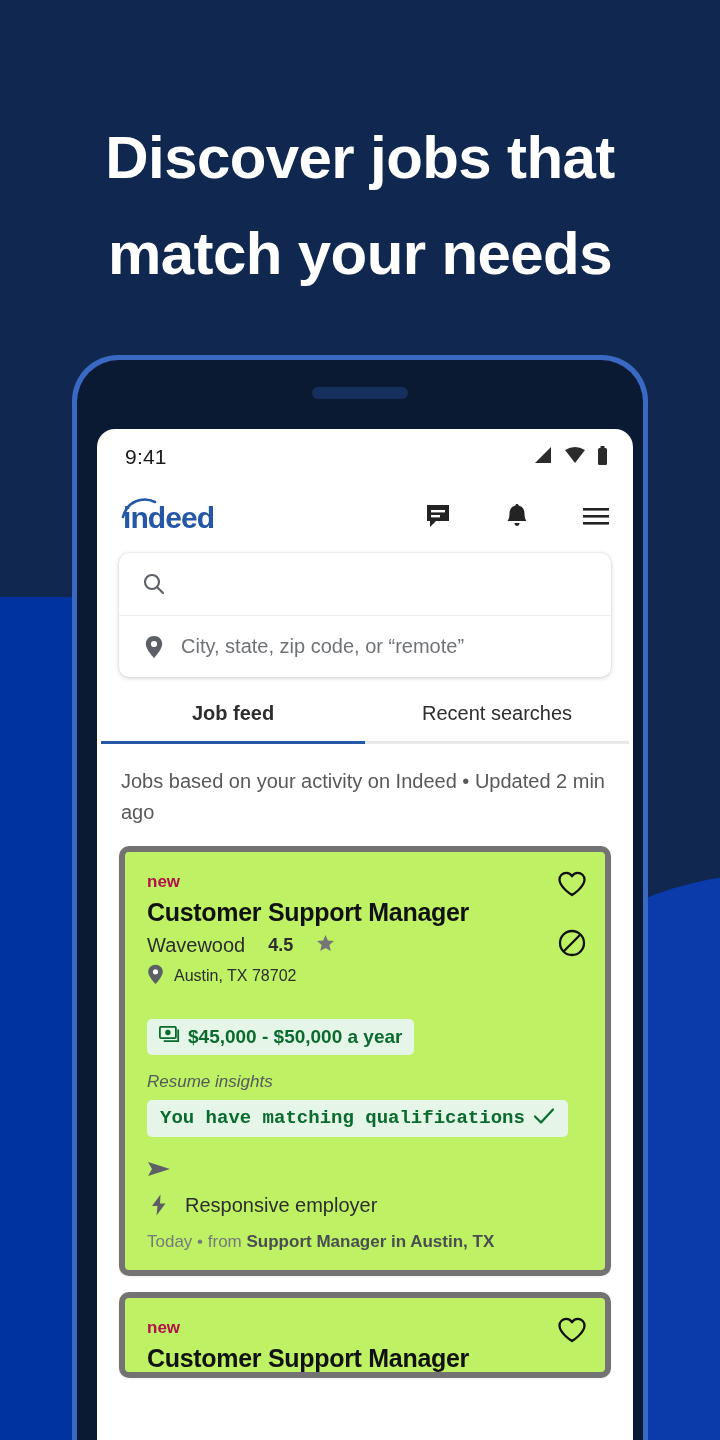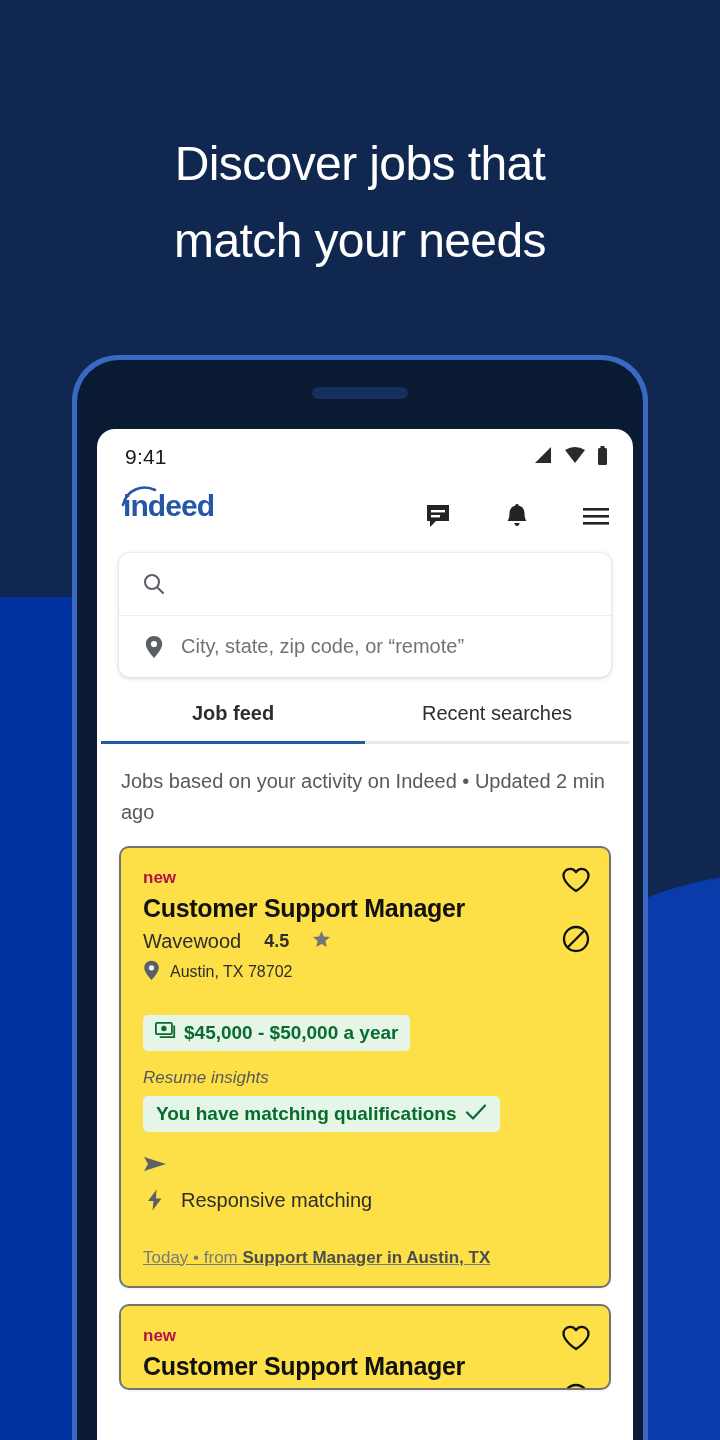--- a/index.html
+++ b/index.html
@@ -17,23 +17,23 @@
   .bg-bottom{ position:absolute; left:0; top:597px; width:720px; height:843px; background:#0033a0; }
   .bg-navy-right { position:absolute; left:270px; top:0; width:450px; height:925px; background:#10274f; }
   .bg-circle {
     position:absolute; left:404px; top:872px;
     width:760px; height:760px; border-radius:50%;
     background:#0b3bab;
   }
 
   
   #headline {
-    position:absolute; left:0; top:126px; width:720px;
+    position:absolute; left:0; top:110px; width:720px;
     text-align:center; color:#ffffff;
-    font-size:48px; font-weight:normal; line-height:1.6;
+    font-size:60px; font-weight:bold; line-height:1.6;
     letter-spacing:-0.6px;
   }
   #headline .l { display:block; }
 
   
   #phone {
     position:absolute; left:72px; top:355px;
     width:576px; height:1090px;
     background:#3a69c4;
     border-radius:46px 46px 0 0;
@@ -62,21 +62,21 @@
   
   .statusbar {
     height:56px; display:flex; align-items:center;
     justify-content:space-between; padding:0 25px 0 28px;gap:8px;
   }
   .status-time { font-size:21px; color:#1a1a1a; letter-spacing:.2px; }
   .status-icons { display:flex; align-items:center; gap:11px; }
 
   
   .appheader {
-    height:62px; display:flex; 
+    height:62px; display:flex; align-items:center;
     padding:0 22px 0 24px;
   }
   .logo { position:relative; width:122px; height:38px; }
   .logo-text {
     font-size:30px; font-weight:bold; color:#2557a7;
     letter-spacing:-0.9px; position:absolute; left:2px; top:4px;
   }
   .logo-swoosh { position:absolute; left:0; top:0; }
   .hdr-icons { margin-left:auto; display:flex; align-items:center; gap:49px; }
   .hdr-ico { width:30px; height:30px; display:flex; align-items:center; justify-content:center; }
@@ -107,21 +107,21 @@
 
   
   .feedmeta {
     padding:22px 24px 0 24px;
     font-size:20px; color:#595959; line-height:1.55;
   }
 
   
   .cards { padding:18px 22px 0 22px; }
   .card {
-    background:#fde047; border:2px solid #737373; border-radius:10px;
+    background:#bef264; border:6px solid #737373; border-radius:10px;
     box-shadow:0 1px 3px rgba(0,0,0,.07);
     padding:20px 22px 18px 22px; position:relative;
     margin-bottom:16px;
   }
   .card-actions {
     position:absolute; right:18px; top:18px;
     display:flex; flex-direction:column; align-items:center; gap:26px;
   }
   .newbadge { font-size:17px; color:#b3114b; font-weight:600; margin-bottom:5px; }
   .jobtitle { font-size:25px; font-weight:bold; color:#111; letter-spacing:-.3px; line-height:1.22; }
@@ -131,27 +131,27 @@
   .locrow { display:flex; align-items:center; gap:10px; margin-top:7px; }
   .loc { font-size:16px; color:#2d2d2d; }
 
   .pill {
     display:inline-flex; align-items:center; gap:8px;
     background:#e5f5e8; border-radius:5px;
     padding:7px 12px; margin-top:30px;
   }
   .pill-text { font-size:19px; font-weight:bold; color:#0a6b2e; }
   .insights-label { font-size:17px; font-style:italic; color:#55595e; margin-top:17px; }
-  .pill.qual { margin-top:8px; padding:7px 13px; }
+  .pill.qual { margin-top:8px; padding:7px 13px;font-family:Liberation Mono, monospace; }
 
   .attr { display:flex; align-items:center; gap:14px; margin-top:15px; }
   .attr .ico { width:24px; display:flex; align-items:center; justify-content:center; }
   .attr .txt { font-size:20px; color:#2d2d2d; }
   .attrs-first { margin-top:22px; }
-  .cardfoot { margin-top:36px; font-size:17px; color:#76797d;text-decoration:underline; }
+  .cardfoot { margin-top:15px; font-size:17px; color:#76797d; }
   .cardfoot b { color:#4a4d51; }
 
   .card.partial { padding-bottom:0; height:86px; overflow:hidden; margin-bottom:0; }
 </style>
 </head>
 <body>
 
 <div id="bg">
   <div class="bg-top"></div>
   <div class="bg-bottom"></div>
@@ -324,21 +324,21 @@
               </svg>
             </span>
           </div>
 
           <div class="attr">
             <span class="ico">
               <svg width="16" height="22" viewBox="0 0 16 22">
                 <path d="M9.5 0.5 L1 12 H6.5 L5.5 21.5 L14.5 9.5 H9 Z" fill="#5c6066"></path>
               </svg>
             </span>
-            <span class="txt">Responsive matching</span>
+            <span class="txt">Responsive employer</span>
           </div>
 
           <div class="cardfoot">
             <span>Today • from </span><b>Support Manager in Austin, TX</b>
           </div>
         </div>
 
         <div class="card partial">
           <div class="card-actions">
             <span>

